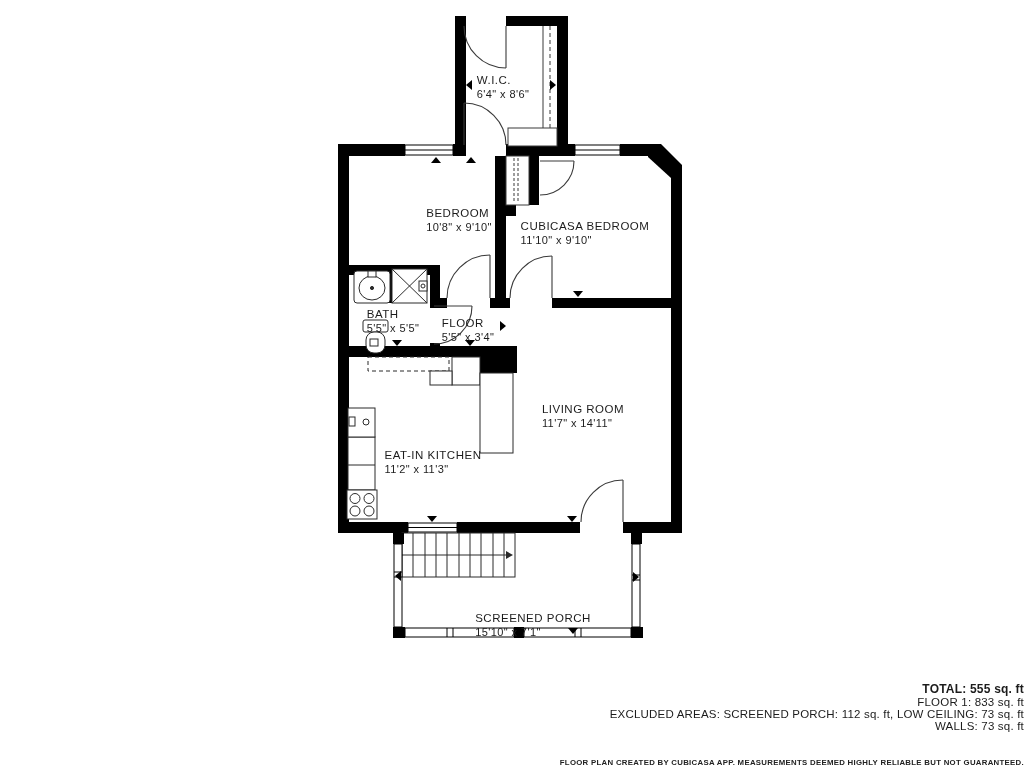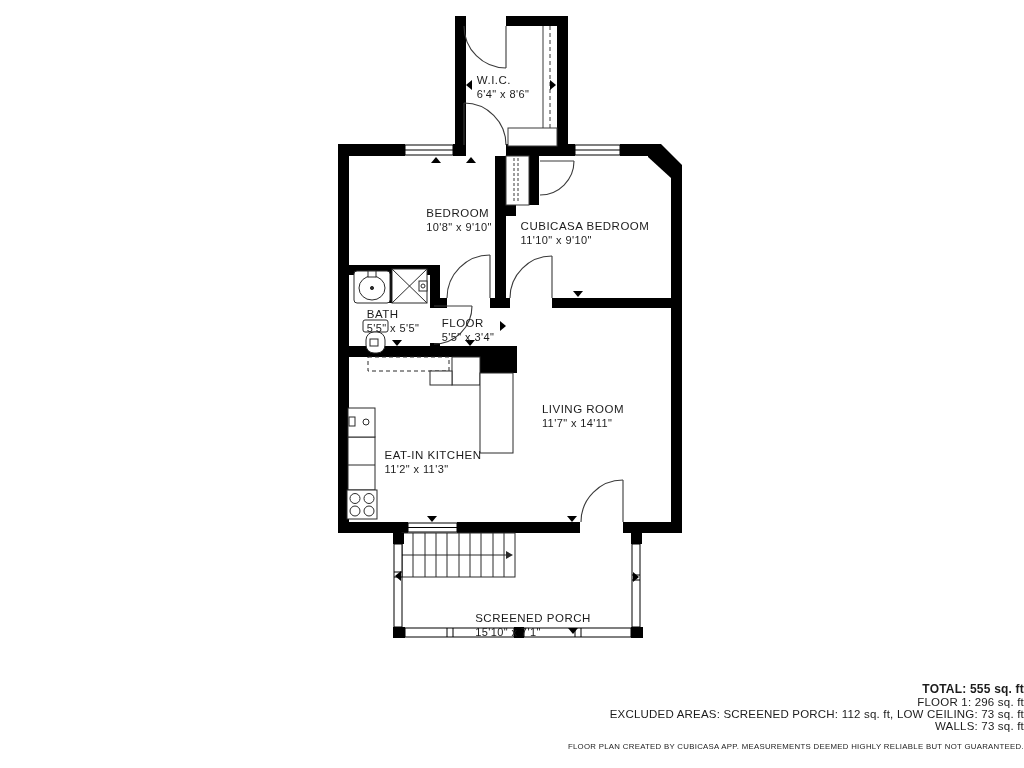--- a/index.html
+++ b/index.html
@@ -12,21 +12,21 @@
     position:absolute;transform:translate(-50%,-50%);
     white-space:nowrap;line-height:14px;
   }
   .room-name{font-size:11.5px;letter-spacing:.5px;color:#1c1c1c;}
   .room-dims{font-size:11px;letter-spacing:.4px;color:#1c1c1c;}
   .footer{
     position:absolute;left:0;top:683px;width:1024px;text-align:right;
   }
   .f-total{font-size:12px;font-weight:bold;line-height:13px;letter-spacing:.2px;}
   .f-line{font-size:11.5px;line-height:12px;letter-spacing:.2px;}
-  .f-disclaimer{font-size:7.8px;letter-spacing:.3px;margin-top:10px;color:#222;}
+  .f-disclaimer{font-size:7.8px;letter-spacing:.3px;margin-top:26px;color:#222;font-weight:bold;}
 </style>
 </head>
 <body>
 
 <div class="stage">
 
   <svg width="1024" height="768" viewBox="0 0 1024 768">
 
     <g fill="#000">
 
@@ -271,19 +271,19 @@
     <div class="room-dims">11'2" x 11'3"</div>
   </div>
 
   <div class="room-label" style="left:533px;top:625px">
     <div class="room-name">SCREENED PORCH</div>
     <div class="room-dims">15'10" x 7'1"</div>
   </div>
 
   <div class="footer">
     <div class="f-total">TOTAL: 555 sq. ft</div>
-    <div class="f-line">FLOOR 1: 296 sq. ft</div>
+    <div class="f-line">FLOOR 1: 833 sq. ft</div>
     <div class="f-line">EXCLUDED AREAS: SCREENED PORCH: 112 sq. ft, LOW CEILING: 73 sq. ft</div>
     <div class="f-line">WALLS: 73 sq. ft</div>
     <div class="f-disclaimer">FLOOR PLAN CREATED BY CUBICASA APP. MEASUREMENTS DEEMED HIGHLY RELIABLE BUT NOT GUARANTEED.</div>
   </div>
 
 </div>
 
 </body></html>

